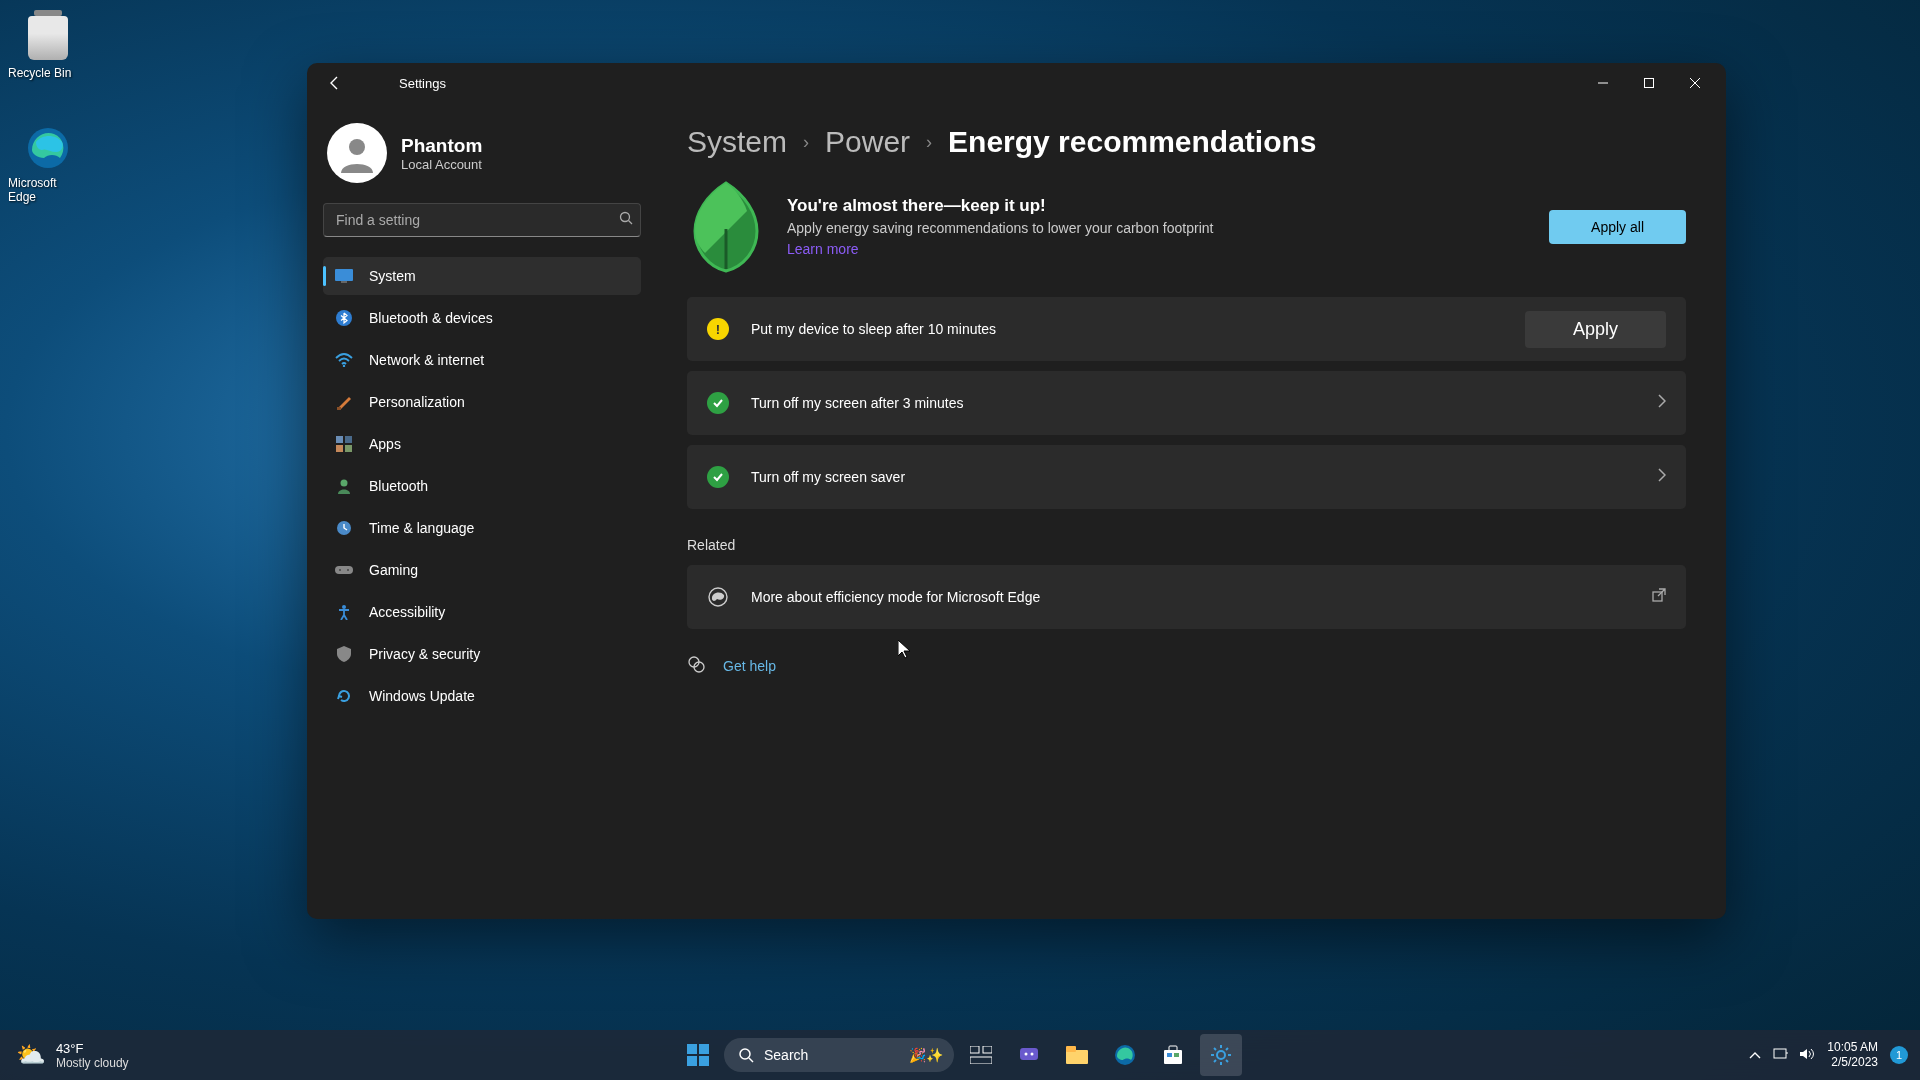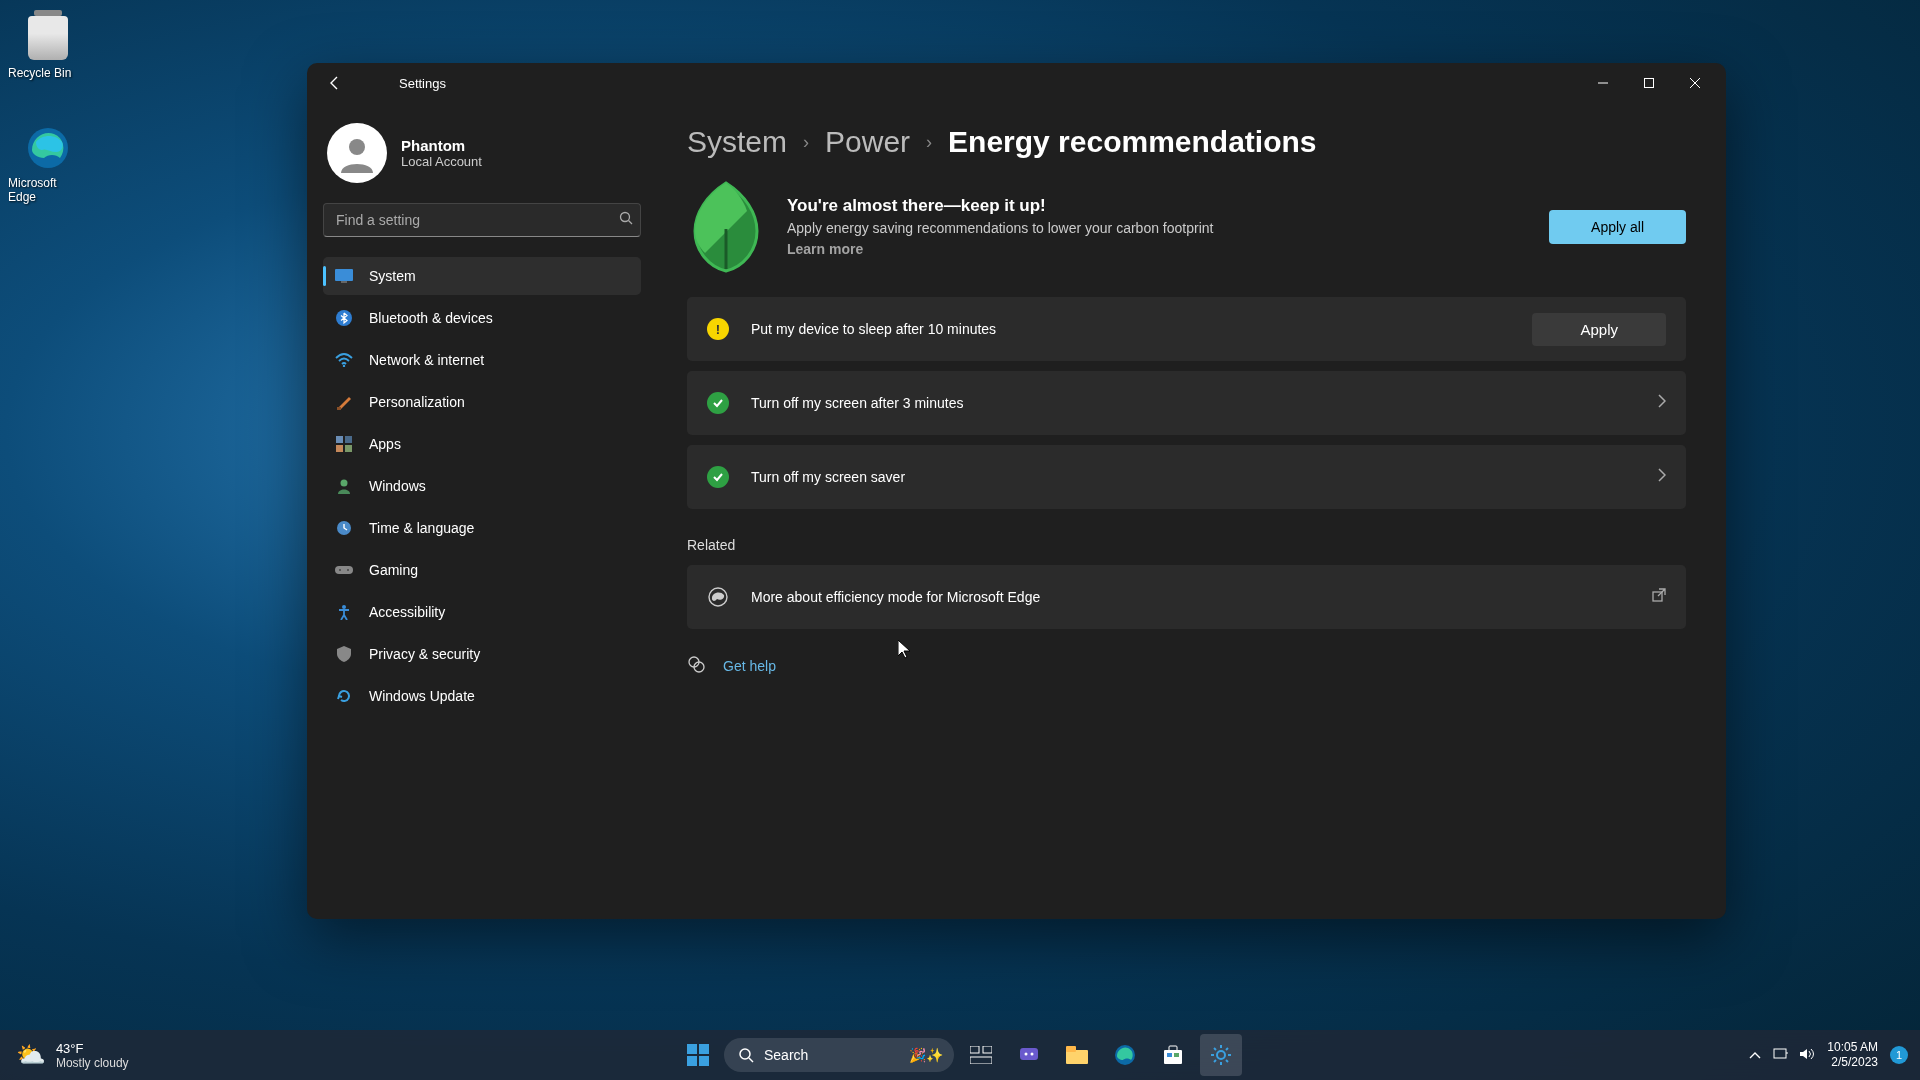--- a/index.html
+++ b/index.html
@@ -30,21 +30,21 @@
 .back-btn { width: 40px; height: 40px; display: flex; align-items: center; justify-content: center; cursor: pointer; border-radius: 4px; }
 .titlebar-title { font-size: 13px; margin-left: 4px; color: #fff; }
 .titlebar-buttons { margin-left: auto; display: flex; }
 .tb-btn { width: 46px; height: 32px; display: flex; align-items: center; justify-content: center; cursor: pointer; }
 
 .window-body { flex: 1; display: flex; }
 .sidebar { width: 350px; padding: 12px 16px; display: flex; flex-direction: column; }
 .user-block { display: flex; align-items: center; gap: 14px; padding: 8px 4px 20px; }
 .avatar { width: 60px; height: 60px; border-radius: 50%; background: #fff; display: flex; align-items: center; justify-content: center; }
 .avatar svg { width: 40px; height: 40px; }
-.user-name { font-size: 15px; font-weight: 600; color: #fff; }
+.user-name { font-size: 19px; font-weight: 600; color: #fff; }
 .user-sub { font-size: 13px; color: #ccc; }
 .search-wrap { position: relative; margin-bottom: 20px; }
 .search-input { width: 100%; height: 34px; background: #2a2a2a; border: 1px solid #444; border-bottom: 1px solid #888; border-radius: 4px; padding: 0 36px 0 12px; color: #ffffff; font-size: 14px; }
 .search-input::placeholder { color: #aaa; }
 .search-icon-btn { position: absolute; right: 8px; top: 50%; transform: translateY(-50%); color: #aaa; }
 
 .nav { display: flex; flex-direction: column; gap: 4px; }
 .nav-item { display: flex; align-items: center; gap: 16px; height: 38px; padding: 0 12px; border-radius: 5px; cursor: pointer; position: relative; font-size: 14px; }
 .nav-item.active { background: rgba(255,255,255,0.07); }
 .nav-item.active::before { content: ''; position: absolute; left: 0; top: 9px; bottom: 9px; width: 3px; background: #4cc2ff; border-radius: 2px; }
@@ -54,30 +54,30 @@
 .breadcrumb { display: flex; align-items: center; gap: 16px; font-size: 30px; margin-bottom: 20px; }
 .breadcrumb a { color: #bbb; text-decoration: none; cursor: pointer; }
 .breadcrumb .sep { color: #888; font-size: 18px; }
 .breadcrumb .current { font-weight: 600; color: #fff; }
 
 .hero { display: flex; align-items: center; gap: 22px; margin-bottom: 22px; justify-content: center; }
 .hero-icon { width: 78px; height: 96px; flex-shrink: 0; }
 .hero-text { flex: 1; }
 .hero-title { font-size: 17px; font-weight: 600; margin-bottom: 4px; }
 .hero-sub { font-size: 14px; color: #ccc; margin-bottom: 4px; }
-.hero-link { font-size: 14px; color: #a3a3a3; cursor: pointer; font-weight: bold; }
+.hero-link { font-size: 14px; color: #8b5cf6; cursor: pointer; }
 .apply-all-btn { background: #70cbf0; color: #000; border: none; border-radius: 4px; padding: 9px 42px; font-size: 14px; cursor: pointer; }
 
 .rec-list { display: flex; flex-direction: column; gap: 10px; }
 .rec-item { background: #2b2b2b; border-radius: 5px; height: 64px; display: flex; align-items: center; padding: 0 20px; cursor: pointer; }
 .status-dot { width: 22px; height: 22px; border-radius: 50%; display: flex; align-items: center; justify-content: center; flex-shrink: 0; margin-right: 22px; }
 .status-dot.warn { background: #f7d500; color: #333; font-size: 13px; font-weight: bold; }
 .status-dot.ok { background: #2ea043; color: #fff; }
 .rec-label { flex: 1; font-size: 14px; }
-.apply-btn { background: #3a3a3a; border: none; color: #fff; border-radius: 4px; padding: 8px 48px; font-size: 15px; cursor: pointer; }
+.apply-btn { background: #3a3a3a; border: none; color: #fff; border-radius: 4px; padding: 8px 48px; font-size: 18px; cursor: pointer; }
 .chevron { color: #aaa; }
 
 .section-heading { font-size: 14px; color: #ddd; margin: 28px 0 12px; }
 .related-item { background: #2b2b2b; border-radius: 5px; height: 64px; display: flex; align-items: center; padding: 0 20px; cursor: pointer; }
 .rel-icon { width: 22px; height: 22px; margin-right: 22px; display: flex; align-items: center; justify-content: center; }
 .ext-link { color: #aaa; }
 
 .help-row { display: flex; align-items: center; gap: 18px; margin-top: 26px; }
 .help-icon { color: #ccc; }
 .help-link { color: #67b8e6; font-size: 14px; cursor: pointer; }
@@ -221,21 +221,21 @@
             </span>
           <span>Apps</span>
         </div>
         <div class="nav-item">
           <span class="nav-icon">
               <svg width="16" height="16">
                 <circle cx="8" cy="5" r="3.5" fill="#5aa86a"></circle>
                 <path d="M2 16 C2 10, 14 10, 14 16 Z" fill="#4a8a5a"></path>
               </svg>
             </span>
-          <span>Windows</span>
+          <span>Bluetooth</span>
         </div>
         <div class="nav-item">
           <span class="nav-icon">
               <svg width="16" height="16">
                 <circle cx="8" cy="8" r="7" fill="#4a8ac8"></circle>
                 <path d="M8 4 L8 8 L11 10" stroke="#fff" stroke-width="1.4" fill="none"></path>
               </svg>
             </span>
           <span>Time &amp; language</span>
         </div>

